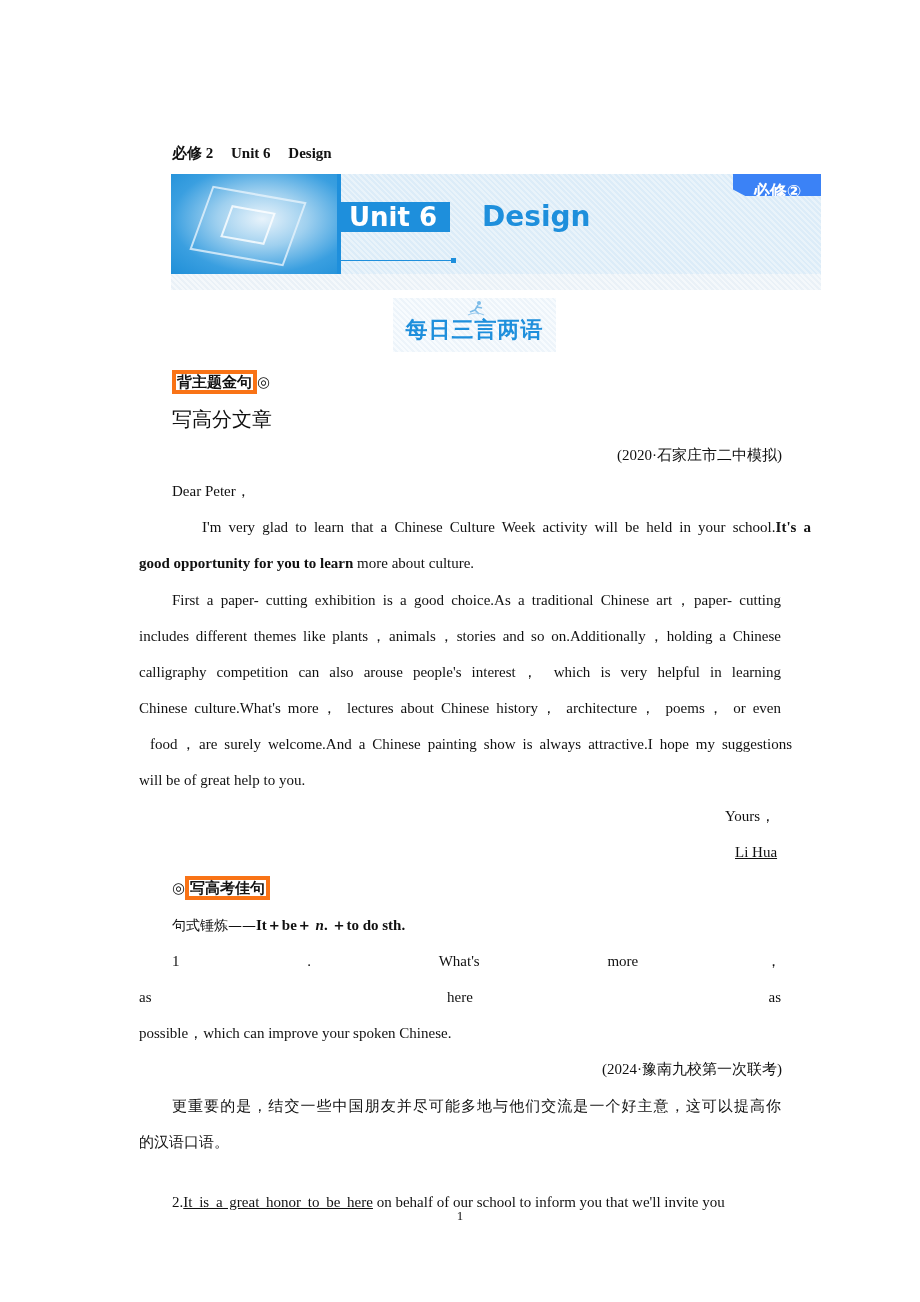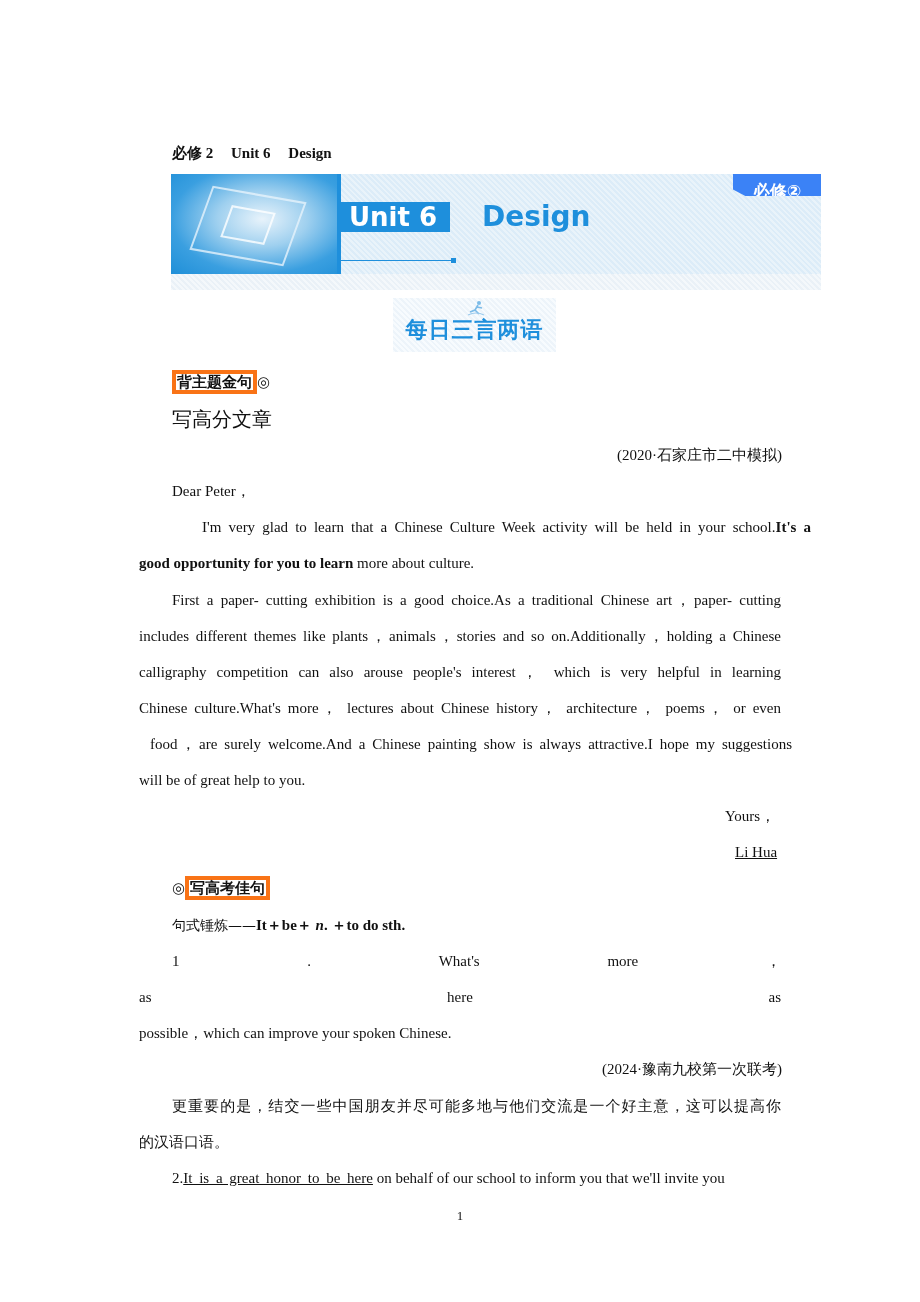--- a/index.html
+++ b/index.html
@@ -120,17 +120,17 @@
 <div class="abs p" style="left:139px; width:642px; top:979px; display:flex; justify-content:space-between;">
   <span>as</span>
   <span>here</span>
   <span>as</span>
 </div>
 <div class="abs p" style="left:139px; top:1015px;">possible，which can improve your spoken Chinese.</div>
 <div class="abs p right" style="left:520px; width:262px; top:1051px;">(2024·豫南九校第一次联考)</div>
 <div class="abs p just" style="left:172px; width:609px; top:1088px;">更重要的是，结交一些中国朋友并尽可能多地与他们交流是一个好主意，这可以提高你</div>
 <div class="abs p" style="left:139px; top:1124px;">的汉语口语。</div>
 
-<div class="abs p" style="left:172px; width:609px; top:1160px; white-space:nowrap;">
+<div class="abs p" style="left:172px; width:609px; top:1184px; white-space:nowrap;">
   <span>2.</span><span class="u" style="word-spacing:3px;">It is a great honor to be here</span><span> on behalf of our school to inform you that we'll invite you</span>
 </div>
 
 <div class="abs" style="left:450px; width:20px; top:1208px; text-align:center; font-size:13px;">1</div>
 
 </body></html>

